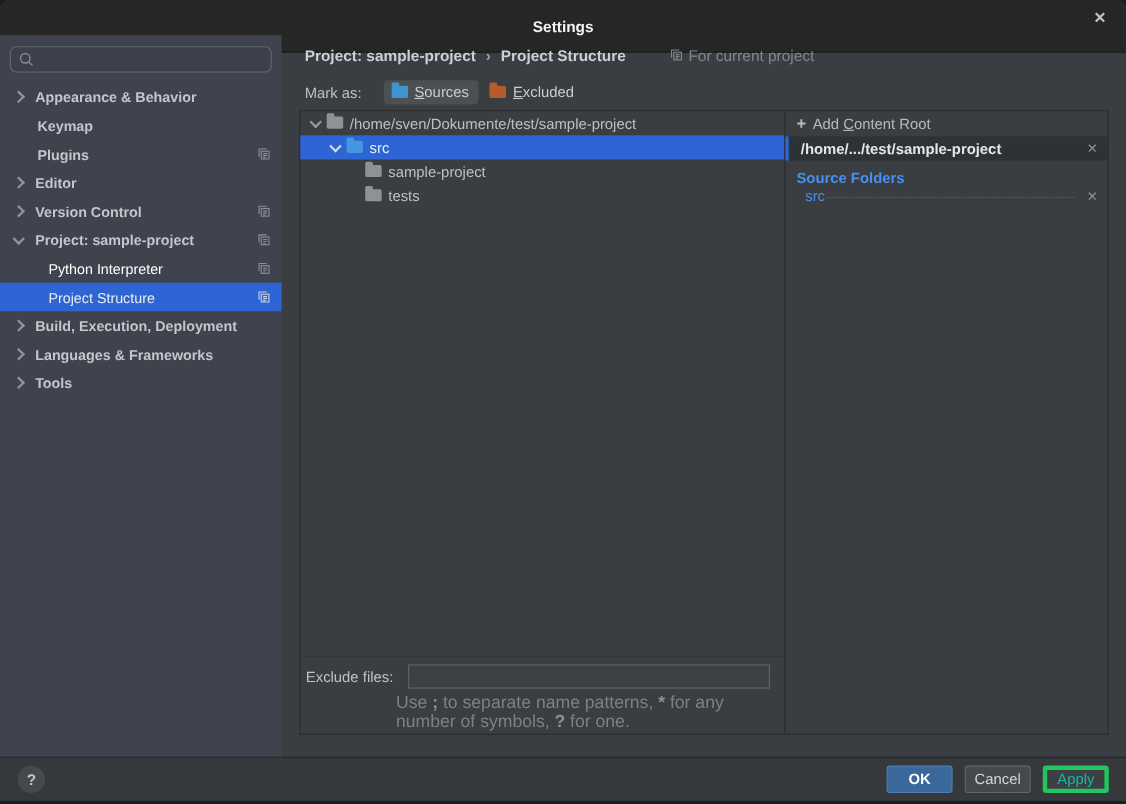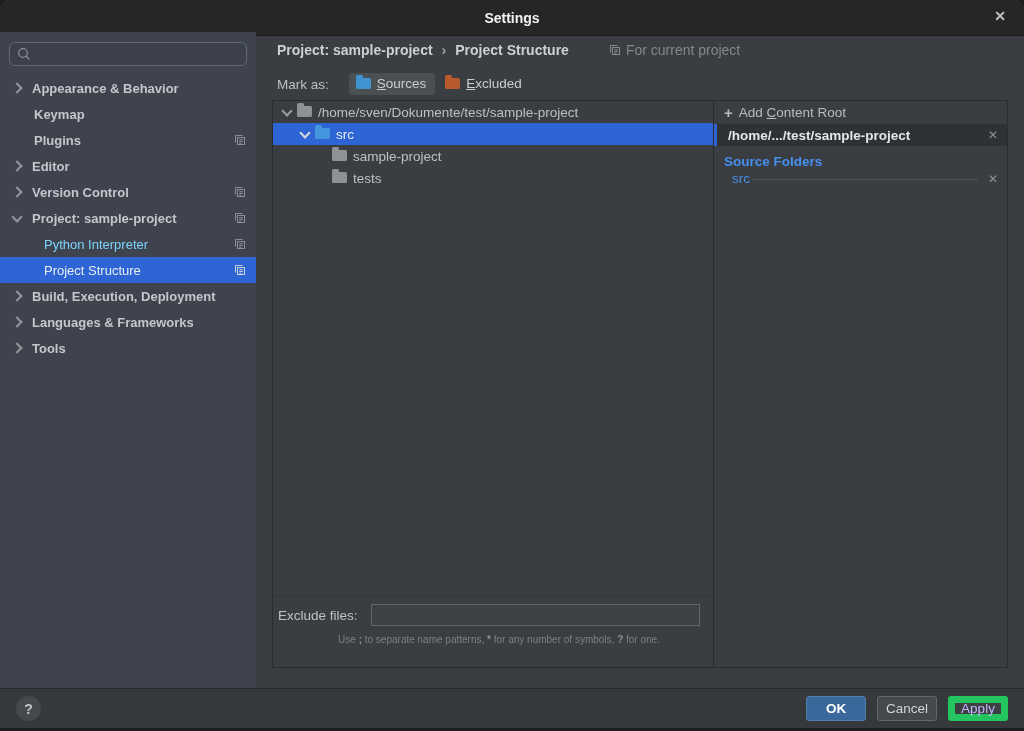--- a/index.html
+++ b/index.html
@@ -1,31 +1,31 @@
 <!DOCTYPE html>
 <html><head>
 <meta charset="utf-8">
 <style>
   * { margin:0; padding:0; box-sizing:border-box; }
   html,body { width:1024px; height:731px; background:#1b1c1e; font-family:"Liberation Sans", sans-serif; overflow:hidden; }
   .window { position:absolute; left:0; top:0; width:1024px; height:728px; background:#3a3d41; border-radius:9px 9px 0 0; overflow:hidden; }
 
   
-  .titlebar { position:absolute; left:0; top:0; width:100%; height:36px; background:#262626; border-bottom:1px solid #1d1d1d; display:flex; align-items:center; justify-content:center; }
+  .titlebar { position:absolute; left:0; top:0; width:100%; height:48px; background:#262626; border-bottom:1px solid #1d1d1d; display:flex; align-items:center; justify-content:center; }
   .title { font-size:14px; font-weight:bold; color:#f2f2f2; }
   .close-btn { position:absolute; right:10px; top:0; width:28px; height:32px; display:flex; align-items:center; justify-content:center; color:#c4c4c4; font-size:14px; font-weight:bold; cursor:pointer; }
 
   
   .sidebar { position:absolute; left:0; top:32px; width:256px; height:656px; background:#3e434e; }
   .searchbox { position:absolute; left:9px; top:10px; width:238px; height:24px; border:1px solid #62686f; border-radius:6px; background:#3b404a; display:flex; align-items:center; padding-left:7px; }
   .searchbox input { flex:1; background:transparent; border:none; outline:none; color:#cfd3d8; font-size:13px; padding-left:5px; font-family:"Liberation Sans", sans-serif; }
   .sb-list { position:absolute; left:0; top:43px; width:256px; }
   .sb-item { height:26px; display:flex; align-items:center; padding-left:12px; padding-right:10px; color:#c3c7cc; font-size:13px; cursor:pointer; }
   .sb-item.bold { font-weight:bold; }
-  .sb-item.child { padding-left:44px; color:#7dd3fc; }
+  .sb-item.child { padding-left:44px; color:#ffffff; }
   .sb-item.selected { background:#2e65d4; color:#e9edf2; }
   .sb-label { white-space:nowrap; }
   .chev { display:inline-block; width:8px; height:8px; border-right:2px solid #91969c; border-bottom:2px solid #91969c; flex:none; }
   .chev.right { transform:rotate(-45deg); margin-right:11px; margin-left:1px; }
   .chev.down  { transform:rotate(45deg); margin-right:11px; margin-left:1px; margin-top:-3px; }
   .chev-spacer { display:inline-block; width:22px; flex:none; }
   .cfg-icon { margin-left:auto; color:#8b9096; display:flex; align-items:center; flex:none; }
   .selected .cfg-icon { color:#ccd2d9; }
 
   
@@ -58,21 +58,21 @@
   .tree-row.selected .chev { border-color:#d6dade; }
   .tree-row .folder { margin-right:6px; margin-top:-1px; }
   .t0 { padding-left:9px; }
   .t1 { padding-left:27px; }
   .t2 { padding-left:59px; }
 
   .exclude-box { position:absolute; left:0; bottom:0; width:100%; height:71px; border-top:1px solid #333639; padding-top:7px; }
   .exclude-row { display:flex; align-items:center; }
   .exclude-label { width:98px; padding-left:5px; color:#bfc3c8; font-size:13.5px; }
   .exclude-input { width:329px; height:22px; background:#3d4045; border:1px solid #606archive66b; border:1px solid #60666b; outline:none; color:#cfd3d8; font-size:13px; padding:0 5px; font-family:"Liberation Sans", sans-serif; }
-  .exclude-hint { margin-left:58px; margin-top:5px; width:336px; color:#7c8186; font-size:10px; line-height:17px;text-align:center; }
+  .exclude-hint { margin-left:87px; margin-top:5px; width:336px; color:#7c8186; font-size:16px; line-height:17px; }
   .exclude-hint b { color:#8d9297; }
 
   
   .right-pane { flex:1; height:100%; border-left:1px solid #2a2c2f; position:relative; }
   .add-root { height:23px; display:flex; align-items:center; padding-left:10px; color:#b7bbc0; font-size:13.5px; cursor:pointer; gap:6px; }
   .plus { font-size:15px; color:#b7bbc0; font-weight:bold; line-height:1; }
   .root-row { height:22px; background:#2f3235; display:flex; align-items:center; position:relative; padding-left:14px; cursor:pointer;justify-content:center; }
   .root-bar { position:absolute; left:0; top:0; width:3px; height:100%; background:#2e65d4; }
   .root-path { font-weight:bold; color:#e3e6ea; font-size:13.5px; flex:1; white-space:nowrap; }
   .x-btn { color:#8d9297; font-size:12px; padding:0 9px; cursor:pointer; flex:none; }
@@ -81,21 +81,21 @@
   .sf-name { color:#4a8fe8; font-size:13.5px; }
   .sf-leader { flex:1; border-bottom:1px dotted #5b6065; margin:0 2px; transform:translateY(-3px); }
 
   
   .footer { position:absolute; left:0; top:688px; width:1024px; height:40px; background:#35393c; border-top:1px solid #26282a; display:flex; align-items:center; padding:0 16px; }
   .help-circle { width:25px; height:25px; border-radius:50%; background:#45484c; color:#c3c7cb; font-size:14px; font-weight:bold; display:flex; align-items:center; justify-content:center; cursor:pointer; }
   .btn-group { margin-left:auto; display:flex; gap:11px; }
   .btn { width:60px; height:25px; border-radius:3px; font-size:13.5px; display:flex; align-items:center; justify-content:center; cursor:pointer; font-family:"Liberation Sans", sans-serif; }
   .btn-ok { background:#3a689a; border:1px solid #517fae; color:#ffffff; font-weight:bold; }
   .btn-cancel { background:#45494d; border:1px solid #62676c; color:#d2d5d8; }
-  .btn-apply { background:#3c4043; border:7px solid #22c55e; color:#c4b5fd; }
+  .btn-apply { background:#3c4043; border:4px solid #22c55e; color:#14b8a6; }
 </style>
 </head>
 <body>
 
 <div class="window">
 
   <div class="titlebar">
     <div class="title">Settings</div>
     <div class="close-btn">✕</div>
   </div>

